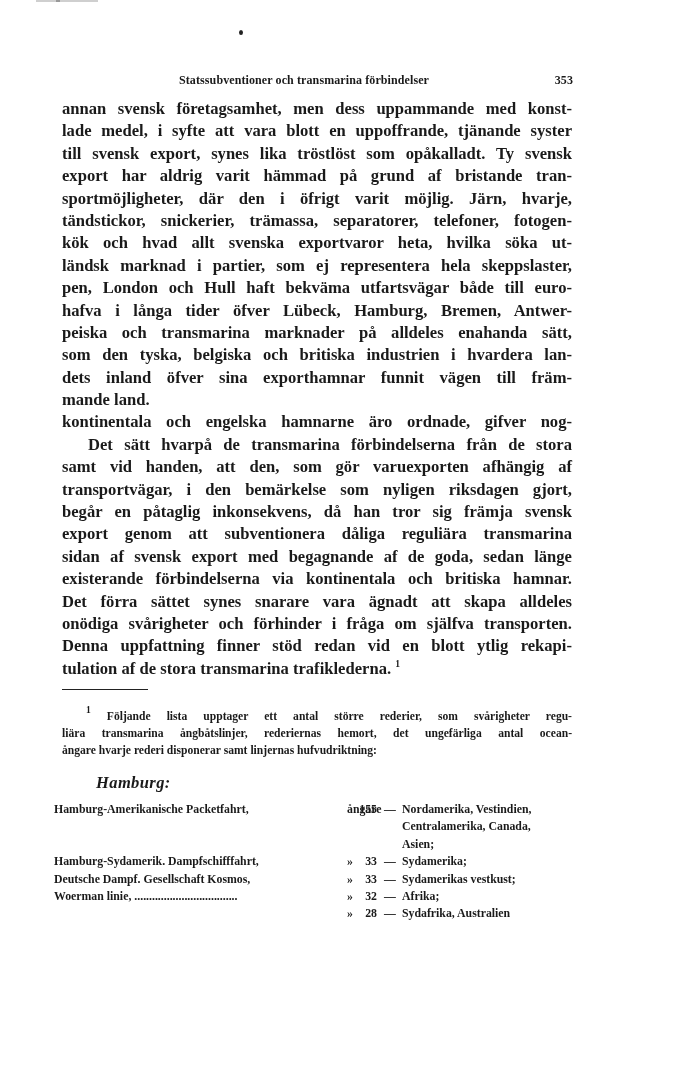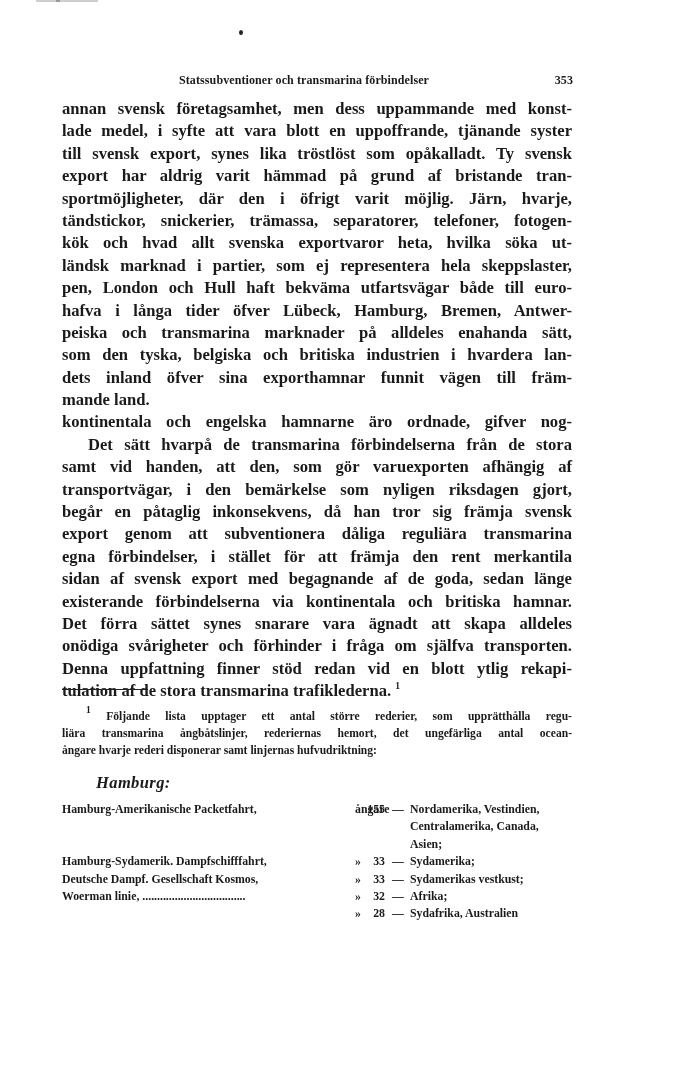--- a/index.html
+++ b/index.html
@@ -18,21 +18,21 @@
   .line.last { text-align-last:left; }
   .line.indent { padding-left:26px; }
   sup.fn { font-size:9.5px; vertical-align:7px; line-height:0; }
   .fn-rule { position:absolute; top:689px; left:62px; width:86px; height:1px; background:#222; }
   .footnote { position:absolute; top:708px; left:62px; width:510px;
               font-family:"Liberation Serif",serif; font-weight:bold; font-size:11.6px; line-height:17.2px; }
   .footnote .line { height:17.2px; }
   .footnote .line.indent { padding-left:24px; }
   .city { position:absolute; top:773px; left:96px; font-family:"Liberation Serif",serif;
           font-style:italic; font-weight:bold; font-size:16.5px; letter-spacing:0.4px; }
-  .lines-table { position:absolute; top:802px; left:62px; width:520px;
+  .lines-table { position:absolute; top:802px; left:54px; width:520px;
                  font-family:"Liberation Serif",serif; font-weight:bold; font-size:11.8px; }
   .row { position:relative; height:17.4px; white-space:nowrap; }
   .row .company { position:absolute; left:0; top:0; }
   .row .count { position:absolute; left:255px; top:0; width:22px; text-align:right;margin-left:46px; }
   .row .unit { position:absolute; left:293px; top:0;text-align:center; }
   .row .dash { position:absolute; left:330px; top:0; }
   .row .dest { position:absolute; left:348px; top:0; }
   .row.spacer .dest { left:348px; }
 </style>
 </head>
@@ -61,33 +61,32 @@
   <span class="line">peiska och transmarina marknader på alldeles enahanda sätt,</span>
   <span class="line">som den tyska, belgiska och britiska industrien i hvardera lan-</span>
   <span class="line">dets inland öfver sina exporthamnar funnit vägen till främ-</span>
   <span class="line last">mande land.</span>
   <span class="line">kontinentala och engelska hamnarne äro ordnade, gifver nog-</span>
   <span class="line indent">Det sätt hvarpå de transmarina förbindelserna från de stora</span>
   <span class="line">samt vid handen, att den, som gör varuexporten afhängig af</span>
   <span class="line">transportvägar, i den bemärkelse som nyligen riksdagen gjort,</span>
   <span class="line">begår en påtaglig inkonsekvens, då han tror sig främja svensk</span>
   <span class="line">export genom att subventionera dåliga reguliära transmarina</span>
-  <span class="line">egna förbindelser, i stället för att främja den rent merkantila</span>
   <span class="line">sidan af svensk export med begagnande af de goda, sedan länge</span>
   <span class="line">existerande förbindelserna via kontinentala och britiska hamnar.</span>
   <span class="line">Det förra sättet synes snarare vara ägnadt att skapa alldeles</span>
   <span class="line">onödiga svårigheter och förhinder i fråga om själfva transporten.</span>
   <span class="line">Denna uppfattning finner stöd redan vid en blott ytlig rekapi-</span>
   <span class="line last"><span>tulation af de stora transmarina trafiklederna.</span> <sup class="fn">1</sup></span>
 </div>
 
 <div class="fn-rule"></div>
 
 <div class="footnote">
-  <span class="line indent"><sup class="fn">1</sup> <span>Följande lista upptager ett antal större rederier, som upprätthålla regu-</span></span>
+  <span class="line indent"><sup class="fn">1</sup> <span>Följande lista upptager ett antal större rederier, som svårigheter regu-</span></span>
   <span class="line">liära transmarina ångbåtslinjer, rederiernas hemort, det ungefärliga antal ocean-</span>
   <span class="line last">ångare hvarje rederi disponerar samt linjernas hufvudriktning:</span>
 </div>
 
 <div class="city">Hamburg:</div>
 
 <div class="lines-table">
   <div class="row">
     <span class="company">Hamburg-Amerikanische Packetfahrt,</span>
     <span class="count">155</span>

